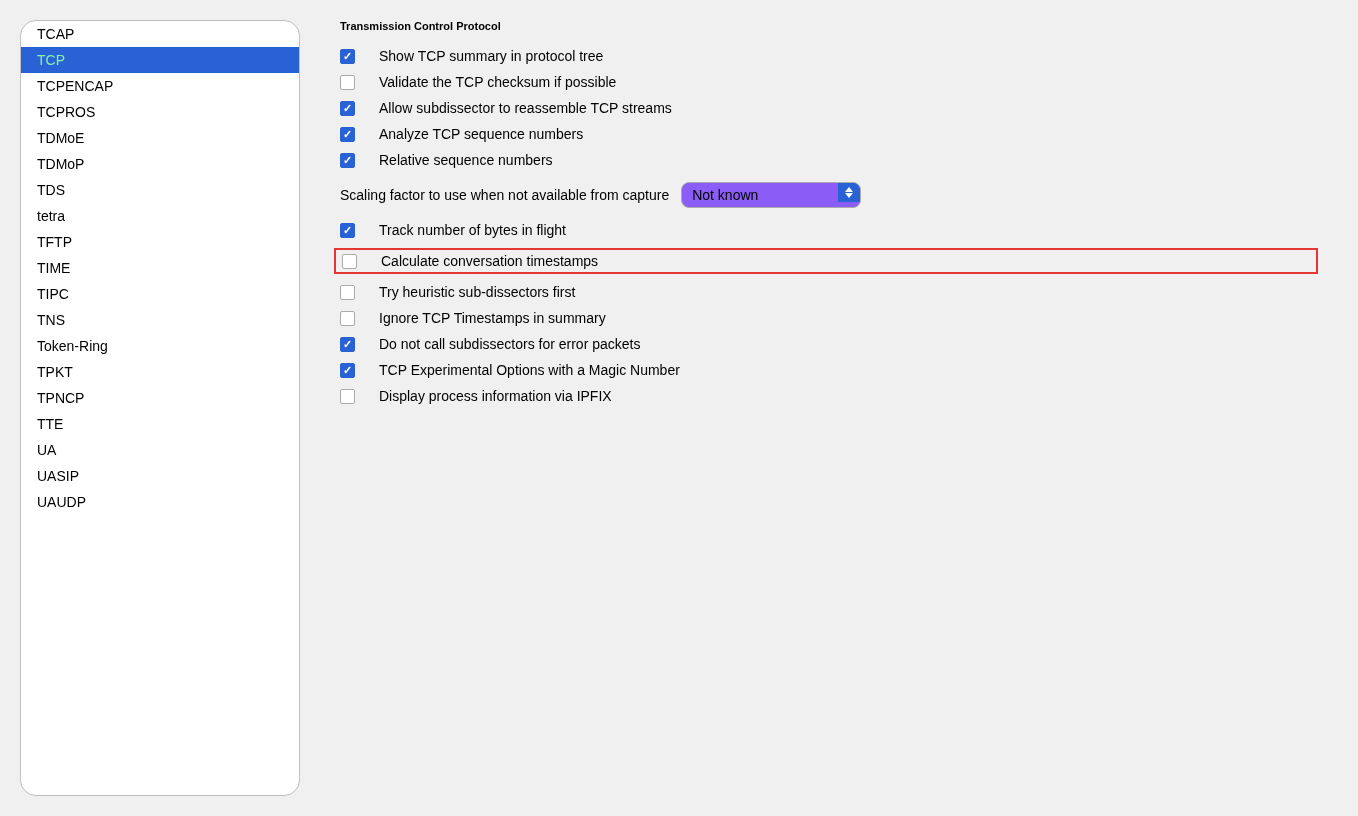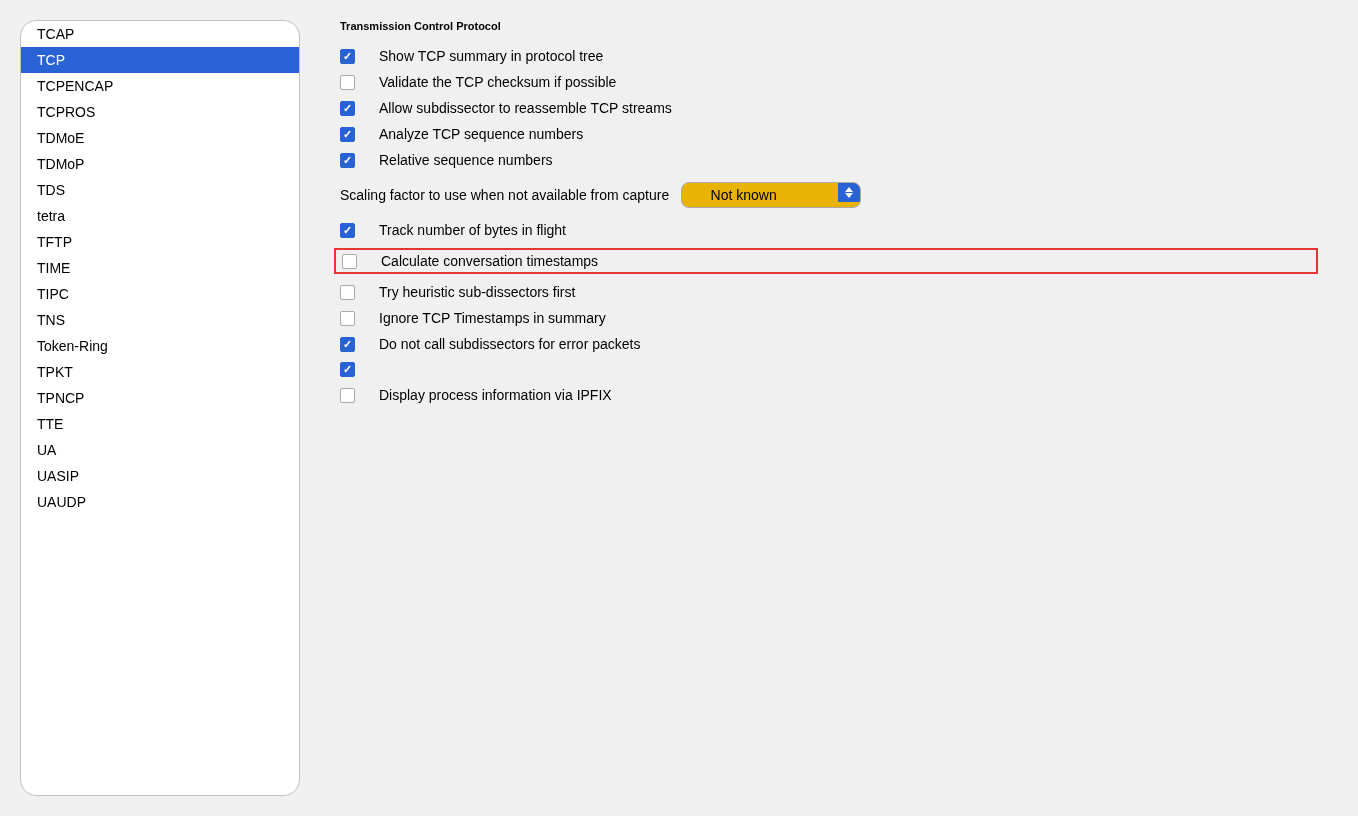--- a/index.html
+++ b/index.html
@@ -39,21 +39,21 @@
     .sidebar-item {
       padding: 5px 16px;
       cursor: pointer;
       font-size: 14px;
       color: #000;
       white-space: nowrap;
     }
 
     .sidebar-item.selected {
       background: #2962d4;
-      color: #ffffff;
+      color: #86efac;
     }
 
     
     .content {
       flex: 1;
       padding: 20px 40px;
       overflow-y: auto;
     }
 
     .section-title {
@@ -94,34 +94,33 @@
       font-size: 11px;
       font-weight: bold;
       line-height: 1;
     }
 
     .scaling-row {
       display: flex;
       align-items: center;
       margin: 14px 0 14px 0;
       gap: 12px;
-      text-align: center;
     }
 
     .scaling-label {
       font-size: 14px;
       color: #000;
     }
 
     .scaling-select {
       display: flex;
       align-items: center;
       border: 1px solid #aaa;
       border-radius: 8px;
-      background: #eab308;
+      background: #8b5cf6;
       overflow: hidden;
       min-width: 180px;
       gap: 33px;
     }
 
     .scaling-select-value {
       padding: 4px 10px;
       font-size: 14px;
       flex: 1;
     }
@@ -249,20 +248,21 @@
         <div class="option-row">
           <div class="checkbox"></div>
           <span>Ignore TCP Timestamps in summary</span>
         </div>
         <div class="option-row">
           <div class="checkbox checked"></div>
           <span>Do not call subdissectors for error packets</span>
         </div>
         <div class="option-row">
           <div class="checkbox checked"></div>
+          <span>TCP Experimental Options with a Magic Number</span>
         </div>
         <div class="option-row">
           <div class="checkbox"></div>
           <span>Display process information via IPFIX</span>
         </div>
       </div>
   </div>
 </div>
 
 </body></html>

